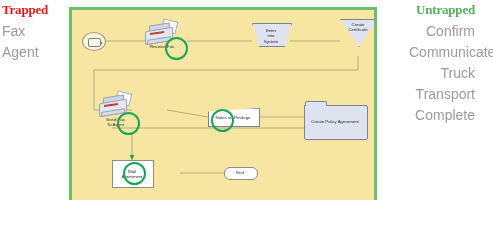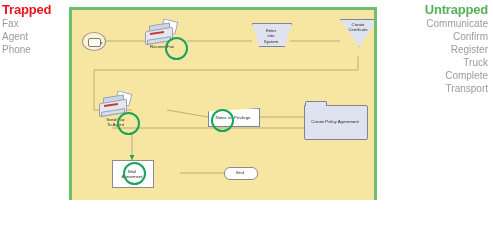--- a/index.html
+++ b/index.html
@@ -3,27 +3,27 @@
 <meta charset="utf-8">
 <style>
   html,body{margin:0;padding:0;background:#ffffff;}
   body{width:493px;height:200px;overflow:hidden;
        font-family:"Liberation Sans","DejaVu Sans",sans-serif;}
   .stage{position:relative;width:493px;height:200px;background:#ffffff;}
 
   
   .col{position:absolute;top:0;width:68px;height:200px;}
   .col.left{left:0;text-align:left;}
-  .col.right{right:3px;text-align:right;}
+  .col.right{right:16px;text-align:right;}
   .col .heading{font-size:13px;font-weight:bold;line-height:14px;
-                padding-top:3px;letter-spacing:-.2px;}
+                padding-top:3px;letter-spacing:-.2px;font-family:Liberation Serif, serif;}
   .col.left .heading{color:#e8161a;padding-left:2px;}
   .col.right .heading{color:#54b05a;padding-right:2px;}
-  .col .word{font-size:10px;color:#9b9b9b;line-height:13px;
-             margin-top:0;white-space:nowrap;}
+  .col .word{font-size:14px;color:#9b9b9b;line-height:13px;
+             margin-top:8px;white-space:nowrap;}
   .col.left .word{padding-left:2px;}
   .col.right .word{padding-right:2px;}
 
   
   .canvas{position:absolute;left:69px;top:7px;width:308px;height:193px;
           background:#f7e6a2;border-left:3px solid #6cbf6c;
           border-right:3px solid #6cbf6c;border-top:3px solid #6cbf6c;
           box-sizing:border-box;overflow:hidden;}
   .canvas .inner{position:absolute;left:0;top:0;width:100%;height:100%;}
 
@@ -78,31 +78,29 @@
 </style>
 </head>
 <body>
 
 <div class="stage">
 
   <div class="col left">
     <div class="heading">Trapped</div>
     <div class="word">Fax</div>
     <div class="word">Agent</div>
-    <div class="word">Phone</div>
   </div>
 
   <div class="col right">
     <div class="heading">Untrapped</div>
+    <div class="word">Confirm</div>
     <div class="word">Communicate</div>
-    <div class="word">Confirm</div>
-    <div class="word">Register</div>
     <div class="word">Truck</div>
+    <div class="word">Transport</div>
     <div class="word">Complete</div>
-    <div class="word">Transport</div>
   </div>
 
   <div class="canvas">
     <div class="inner">
 
       <svg class="wires" viewBox="0 0 308 193" preserveAspectRatio="none">
         <g stroke="#b0a575" stroke-width="0.9" fill="none">
           <path d="M33,31 L83,31"></path>
           <path d="M115,31 L180,31"></path>
           <path d="M218,31 L268,31"></path>

